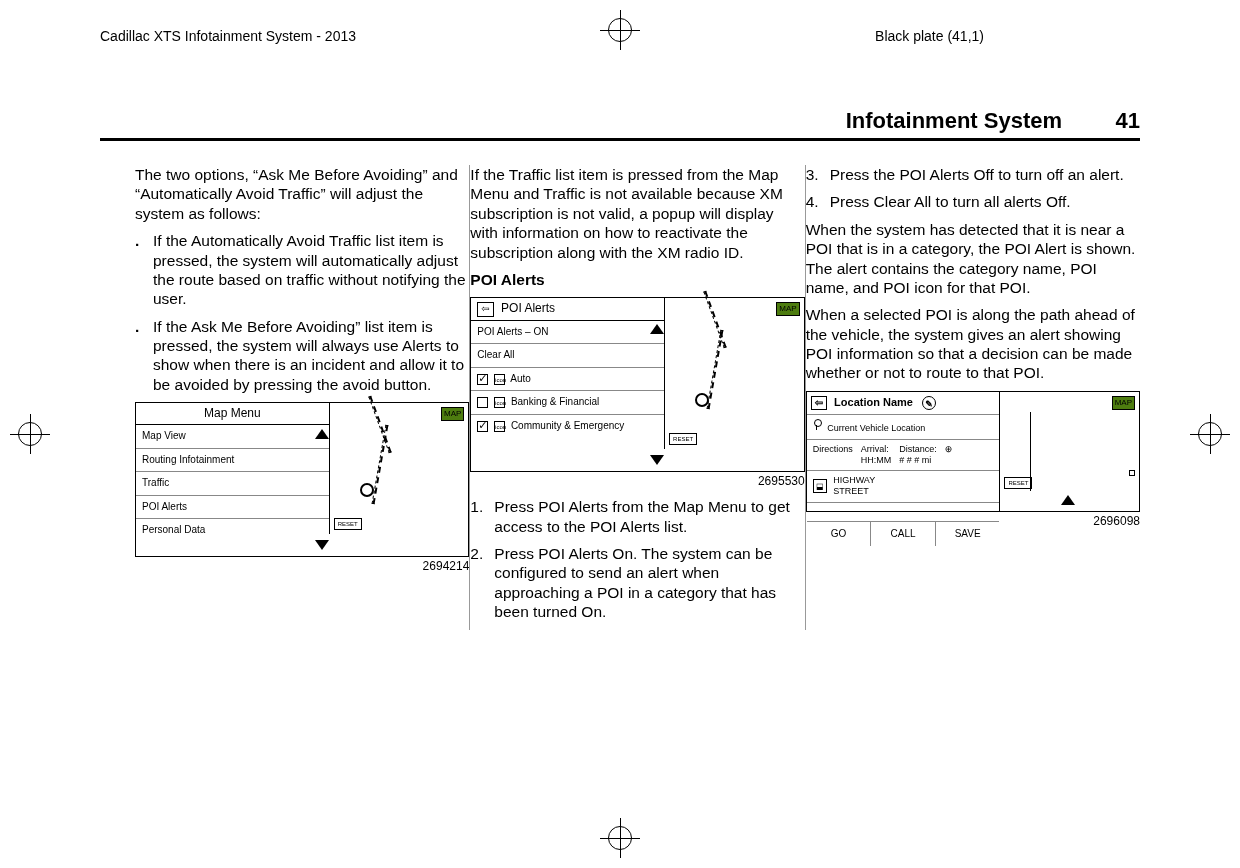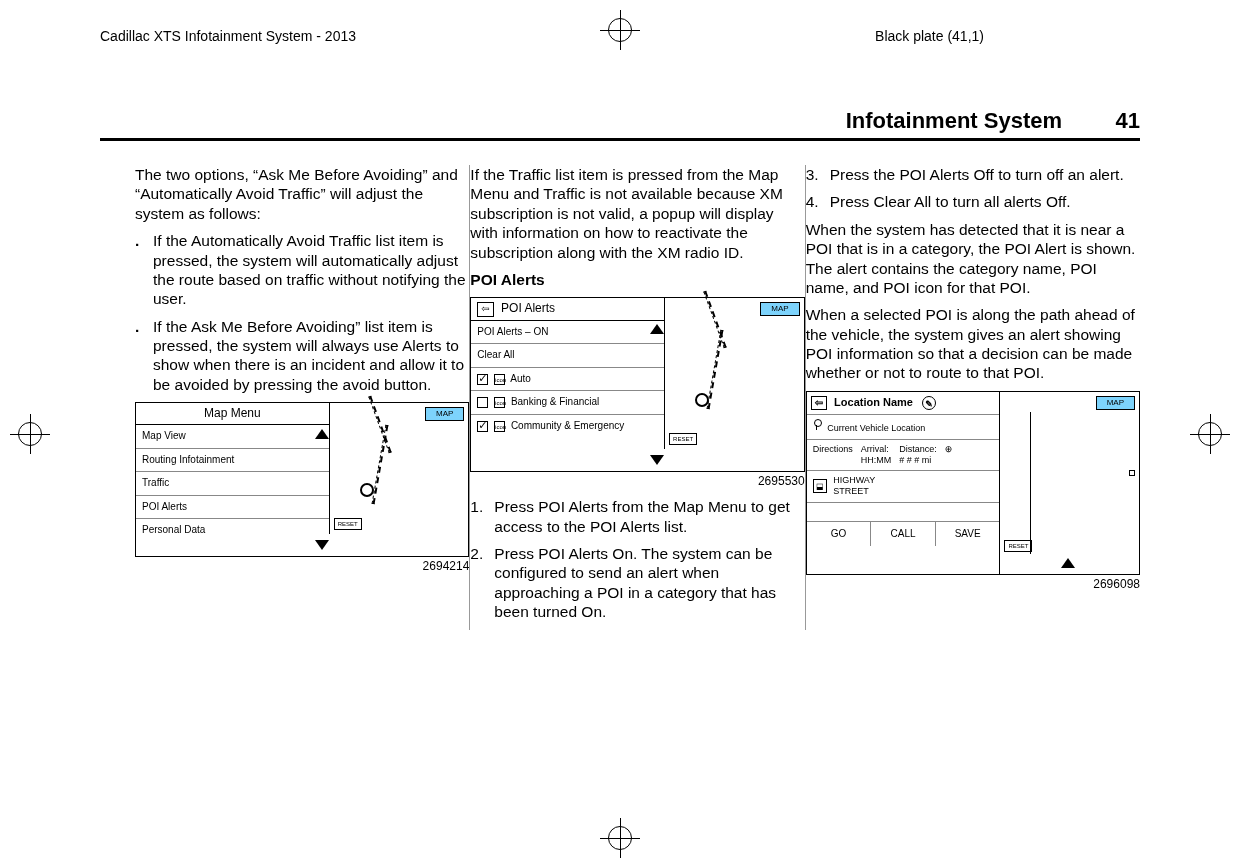--- a/index.html
+++ b/index.html
@@ -150,21 +150,21 @@
   }
   .figure {
     border: 1px solid #000;
     margin: 6px 0 2px 0;
     font-size: 10px;
     position: relative;
     background: #fff;
   }
   .fig1 { height: 155px; }
   .fig2 { height: 175px; }
-  .fig3 { height: 184px; }
+  .fig3 { height: 121px; }
   .fig-caption {
     text-align: right;
     font-size: 12px;
     margin-bottom: 8px;
   }
   .fig-title {
     text-align: center;
     font-size: 12px;
     padding: 3px 0;
     border-bottom: 1px solid #000;
@@ -184,22 +184,22 @@
     padding: 5px 6px;
     border-bottom: 1px solid #888;
     font-size: 10px;
   }
   .fig-row:last-child { border-bottom: none; }
   .map-btn {
     position: absolute;
     top: 4px; right: 4px;
     border: 1px solid #000;
     font-size: 8px;
-    padding: 1px 10px;
-    background: #7dd3fc;
+    padding: 1px 2px;
+    background: #4d7c0f;
   }
   .reset-btn {
     position: absolute;
     bottom: 4px; left: 4px;
     border: 1px solid #000;
     font-size: 6px;
     padding: 2px 3px;
     background: #fff;
     line-height: 1;
   }

